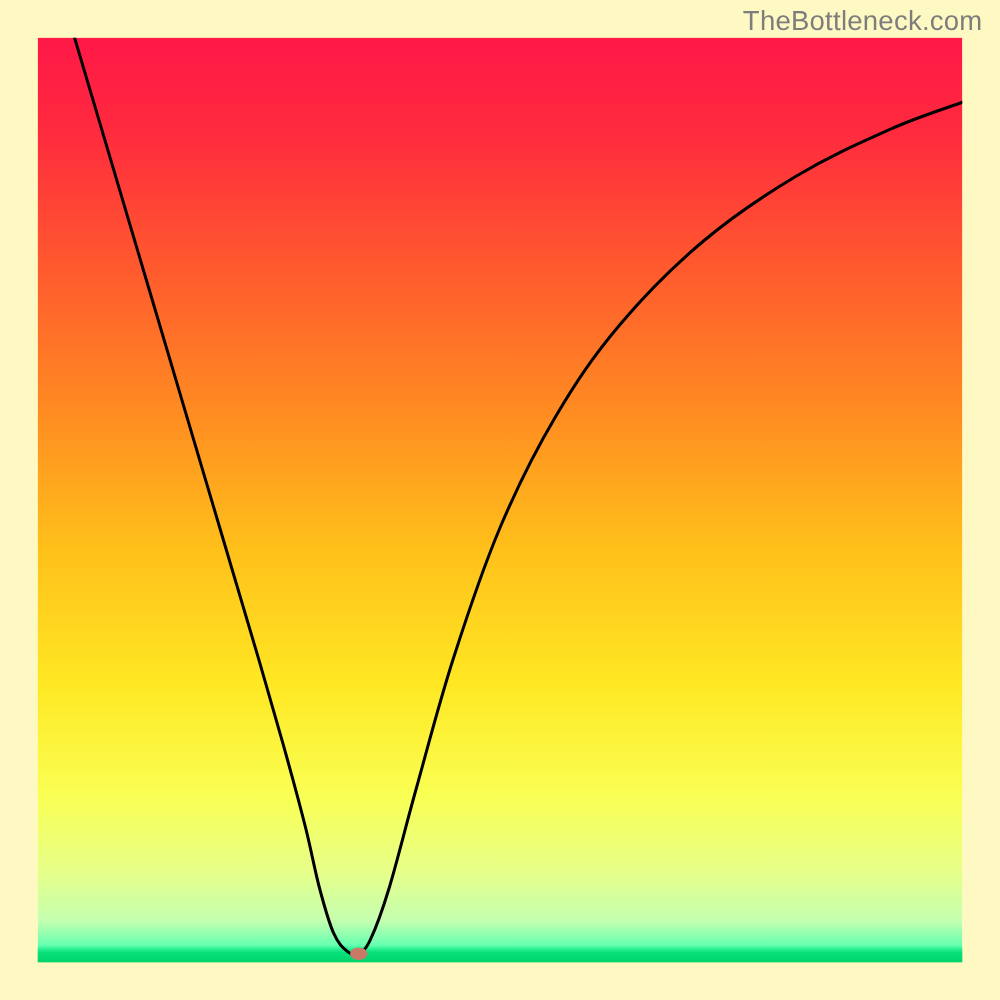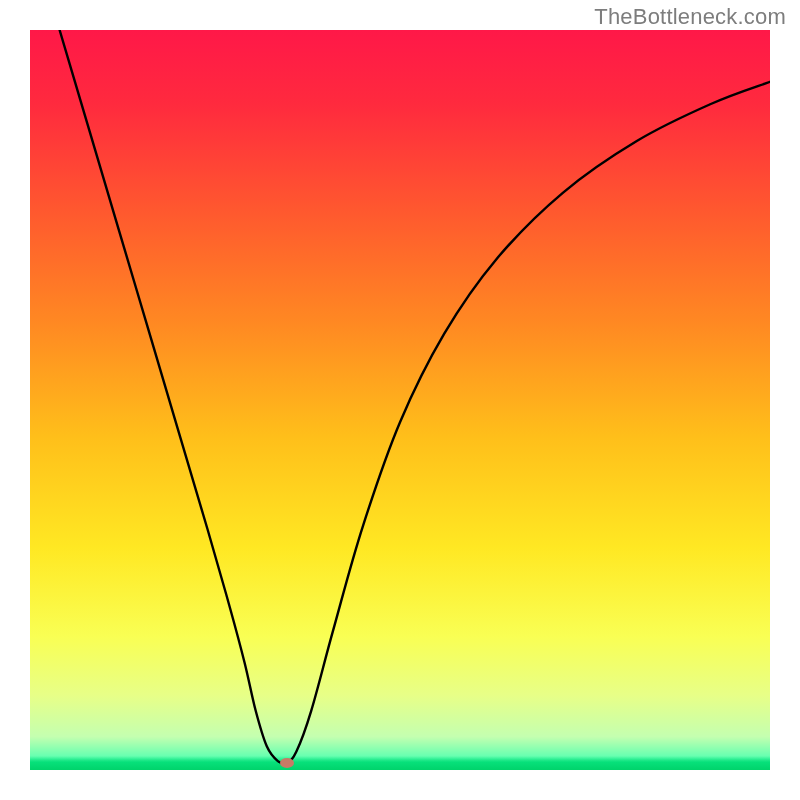--- a/index.html
+++ b/index.html
@@ -10,21 +10,21 @@
     background: #000;
     overflow: hidden;
     font-family: Arial, Helvetica, sans-serif;
   }
   .frame {
     position: absolute;
     top: 0;
     left: 0;
     width: 800px;
     height: 800px;
-    background: #ffffff;
+    background: #fef9c3;
   }
   .plot-area {
     position: absolute;
     top: 30px;
     left: 30px;
     width: 740px;
     height: 740px;
     overflow: hidden;
   }
   .gradient {

